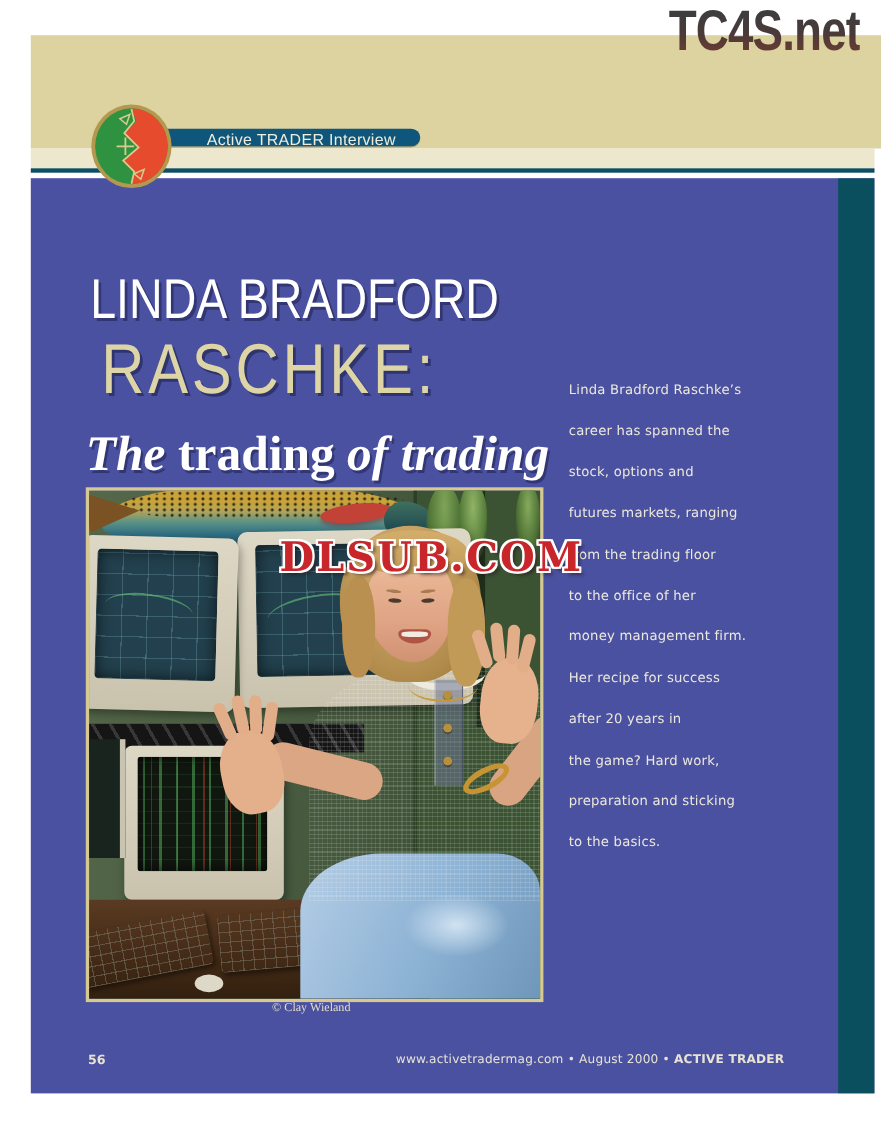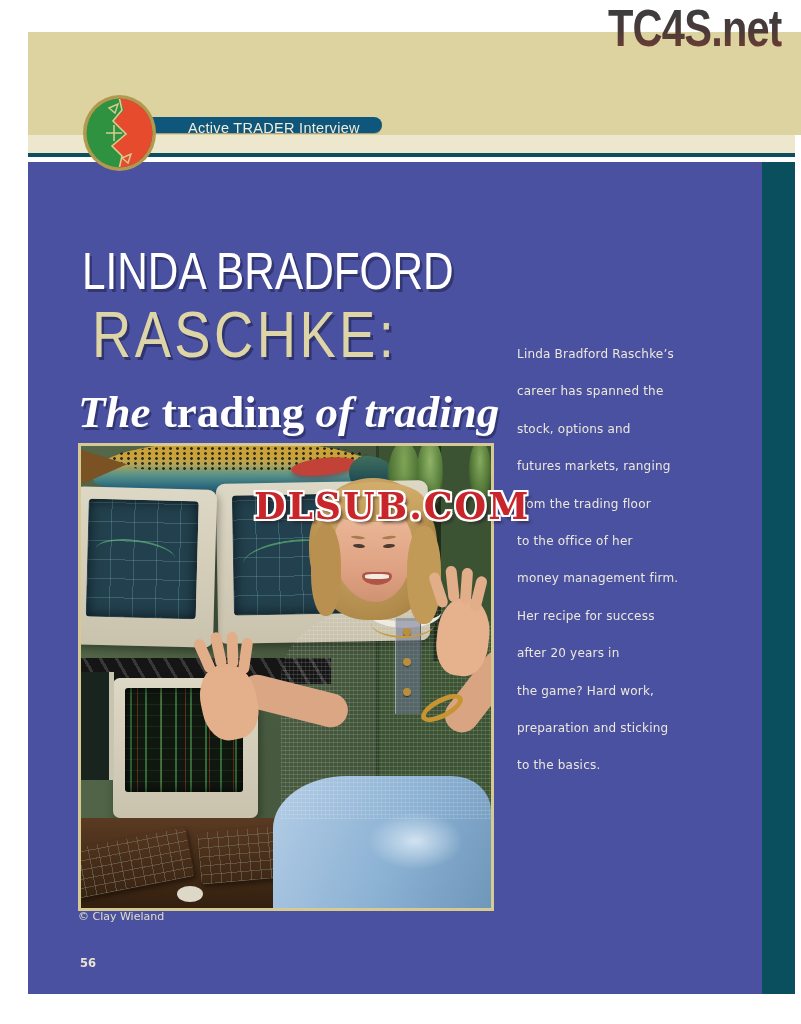--- a/index.html
+++ b/index.html
@@ -48,21 +48,21 @@
   .title2{left:64px;top:136px;color:#ded5a6;font-family:"Liberation Sans",sans-serif;
     font-size:64px;letter-spacing:4px;transform:scaleX(0.85);transform-origin:left top;
     white-space:nowrap;text-shadow:3px 3px 0 rgba(25,28,70,.55);}
   .subtitle{left:50px;top:224px;color:#ffffff;font-family:"Liberation Serif",serif;
     font-size:45px;white-space:nowrap;text-shadow:2px 3px 0 rgba(25,28,70,.5);font-weight:700;}
   .subtitle .it{font-style:italic;}
 
   .intro{left:489px;top:174px;width:240px;color:#ece8db;font-size:12px;
     line-height:37.4px;white-space:pre-line;letter-spacing:.2px;}
 
-  .caption{left:50px;top:748px;width:410px;text-align:left;color:#e3dcc8;font-size:11px;}
+  .caption{left:50px;top:748px;width:410px;text-align:center;color:#e3dcc8;font-size:11px;font-family:Liberation Serif, serif;}
 
   .pageno{left:52px;top:794px;color:#e8e3d3;font-size:11.5px;font-weight:bold;}
   .credit{right:82px;top:794px;color:#e8e3d3;font-size:11px;letter-spacing:.2px;white-space:nowrap;}
   .credit b{font-weight:700;}
 
   
   .photo{left:50px;top:281px;width:410px;height:462px;border:3px solid #d6ca92;
     box-sizing:content-box;overflow:hidden;background:linear-gradient(100deg,#55684a,#46593e 55%,#36492f);}
   .photo .abs{position:absolute;}
   .wall-panel{left:295px;top:0;width:115px;height:462px;background:#3b5233;border-left:3px solid #2c3f26;}
@@ -289,17 +289,18 @@
 from the trading floor
 to the office of her
 money management firm.
 Her recipe for success
 after 20 years in
 the game? Hard work,
 preparation and sticking
 to the basics.</div>
 
     <div class="abs pageno">56</div>
+    <div class="abs credit"><span>www.activetradermag.com • August 2000 • </span><b>ACTIVE TRADER</b></div>
   </div>
 
   <div class="abs wm-mid">DLSUB.COM</div>
 
 </div>
 
 </body></html>

